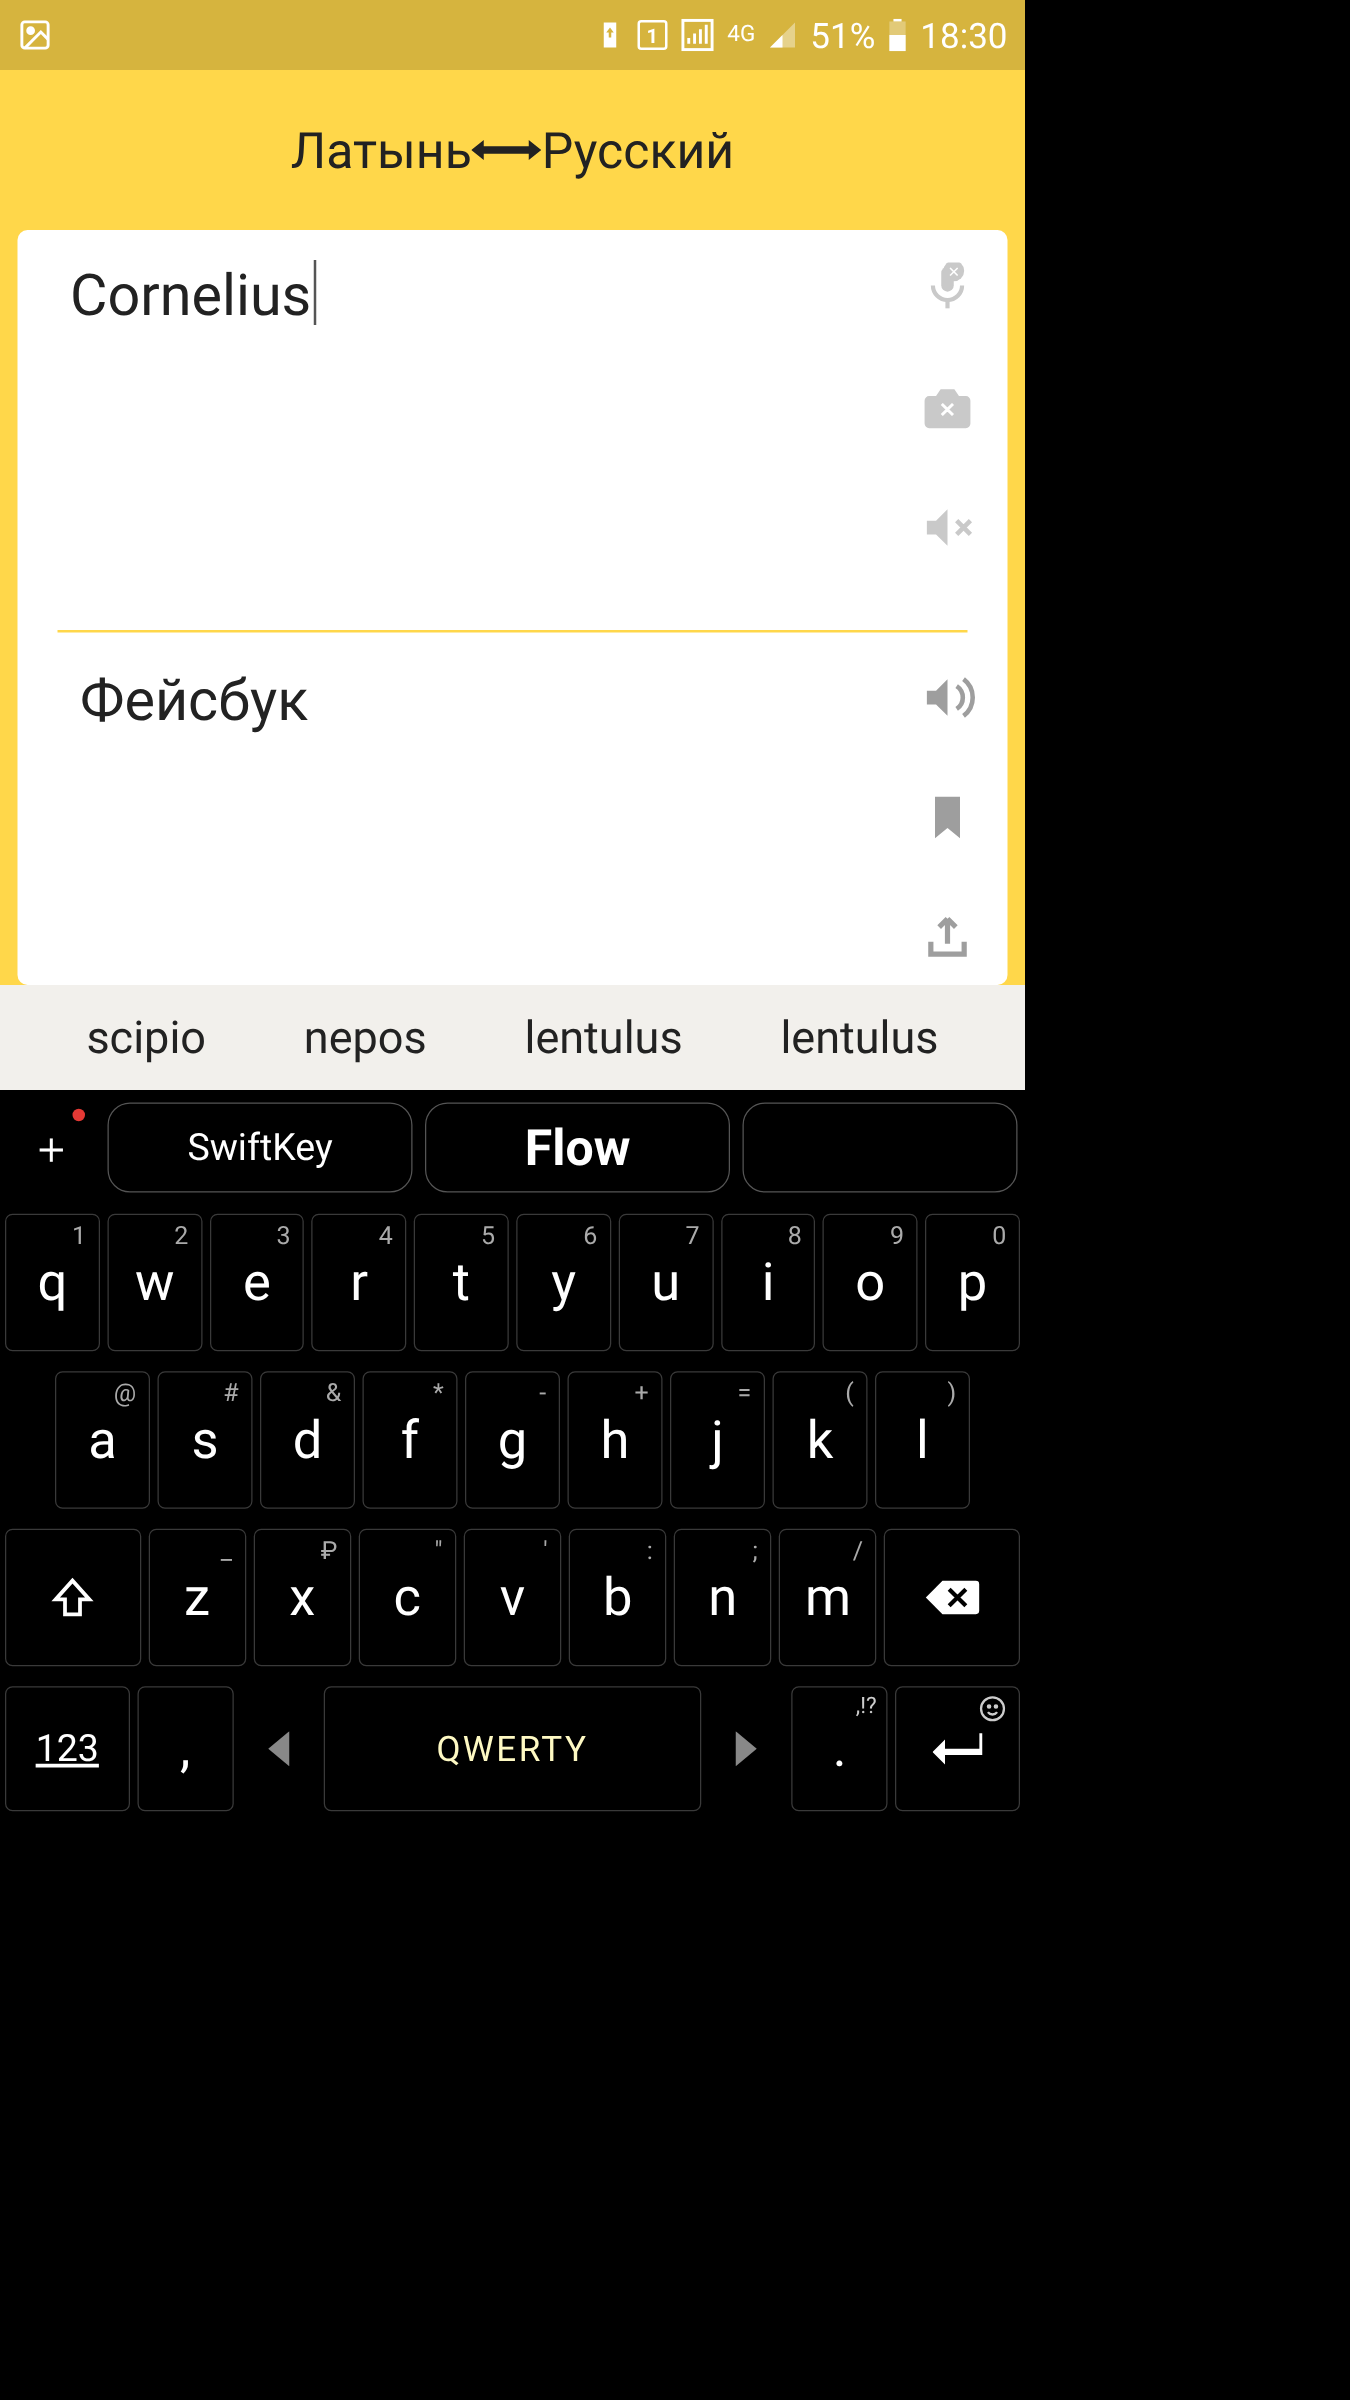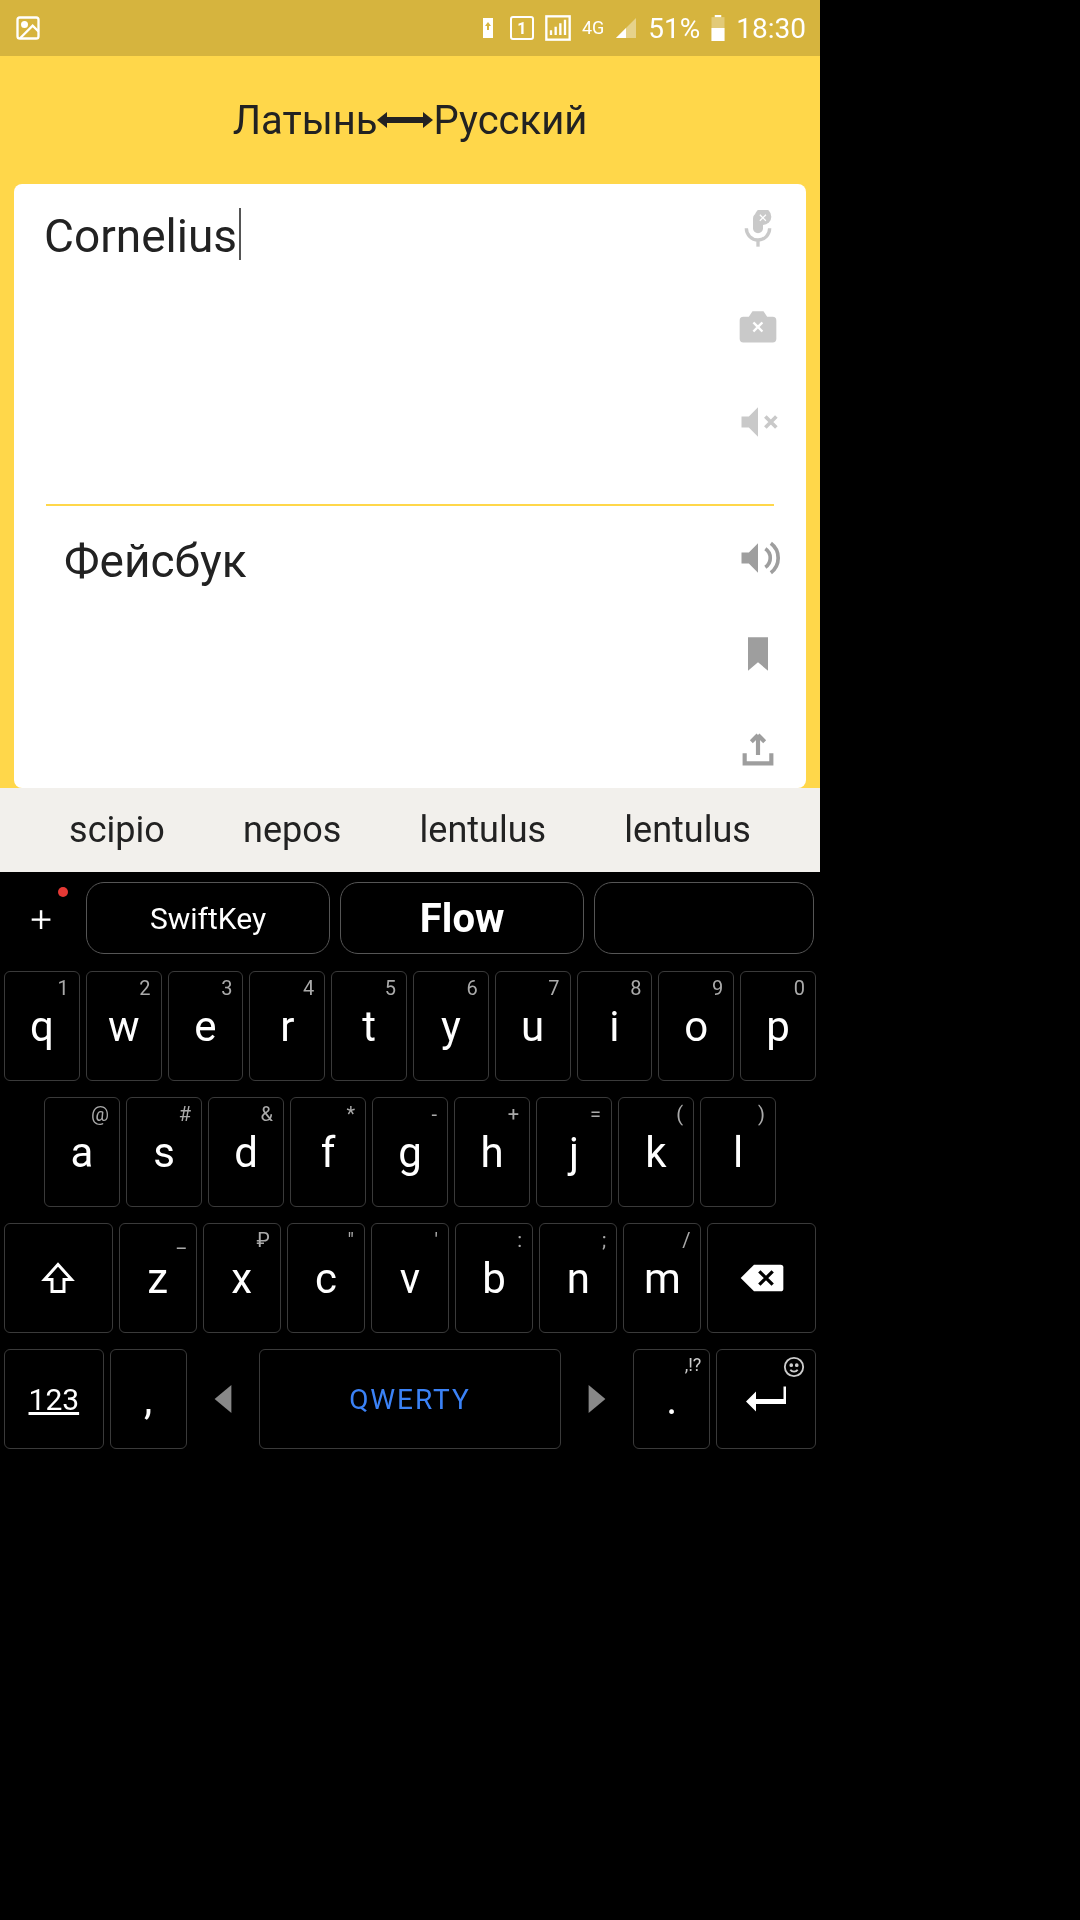--- a/index.html
+++ b/index.html
@@ -10,21 +10,21 @@
   .status-left { display: flex; align-items: center; gap: 8px; }
   .status-right { display: flex; align-items: center; gap: 10px; }
   .status-icon { display: inline-flex; }
   
   .lang-header { height: 128px; background: #ffd74a; display: flex; align-items: center; justify-content: center; }
   .lang-label { font-size: 40px; color: #222; font-weight: 400; }
   .swap-icon { display: flex; align-items: center; }
   
   .app-body { flex: 0 0 auto; background: #ffd74a; padding: 0 14px 0 14px; height: 604px; overflow: hidden; }
   .card { background: #fff; border-radius: 8px; margin-top: 0; height: 100%; display: flex; flex-direction: column; position: relative; }
-  .source-pane { position: relative; padding: 24px 110px 24px 30px; height: 320px; }
+  .source-pane { position: relative; padding: 24px 110px 24px 42px; height: 320px; }
   .source-text { font-size: 46px; color: #222; display: inline-block; }
   .cursor { display: inline-block; width: 2px; height: 52px; background: #555; vertical-align: -8px; margin-left: 2px; }
   .icon-col { position: absolute; top: 22px; right: 24px; display: flex; flex-direction: column; gap: 48px; }
   .icon-btn { width: 48px; height: 48px; display: flex; align-items: center; justify-content: center; color: #bdbdbd; }
   .divider { height: 2px; background: #ffd74a; margin: 0 32px; }
   .target-pane { position: relative; padding: 28px 110px 24px 50px; flex: 1; }
   .target-text { font-size: 46px; color: #222; }
   .icon-col2 { position: absolute; top: 28px; right: 24px; display: flex; flex-direction: column; gap: 48px; color: #9e9e9e; }
   
   .suggest-strip { height: 84px; background: #f2f0ec; display: flex; align-items: center; justify-content: space-around; padding: 0 30px; }
@@ -39,21 +39,21 @@
   .kb-rows { flex:1; display:flex; flex-direction:column; justify-content:space-around; padding:0 4px 6px 4px; gap:6px; }
   .kb-row { display:flex; gap:6px; }
   .key { flex:1; height:110px; background:#000; border:1px solid #3a3a3a; border-radius:6px; display:flex; flex-direction:column; align-items:center; justify-content:center; color:#fff; position:relative; }
   .key .sec { position:absolute; top:4px; right:10px; font-size:20px; color:#aaa; }
   .key .prim { font-size:42px; }
   .row2 { padding: 0 40px; }
   .row3 .key { height:110px; }
   .shift-key, .bksp-key { flex:1.4; }
   .row4 .key { height:100px; }
   .num-key { flex:1.3; font-size:30px;text-decoration:underline; }
-  .space-key { flex:4; font-size:28px; color:#3b82f6; letter-spacing:2px; }
+  .space-key { flex:4; font-size:28px; color:#fef9c3; letter-spacing:2px; }
   .enter-key { flex:1.3; }
   .comma-key, .dot-key { flex:1; }
   .arrow-key { flex:0.8; border:none; }
   .kb-row.row4 { align-items:stretch; }
   .key.noborder { border:none; }
   .small-tr { position:absolute; top:4px; right:8px; font-size:18px; color:#ccc; }
 </style>
 </head>
 <body>
 

